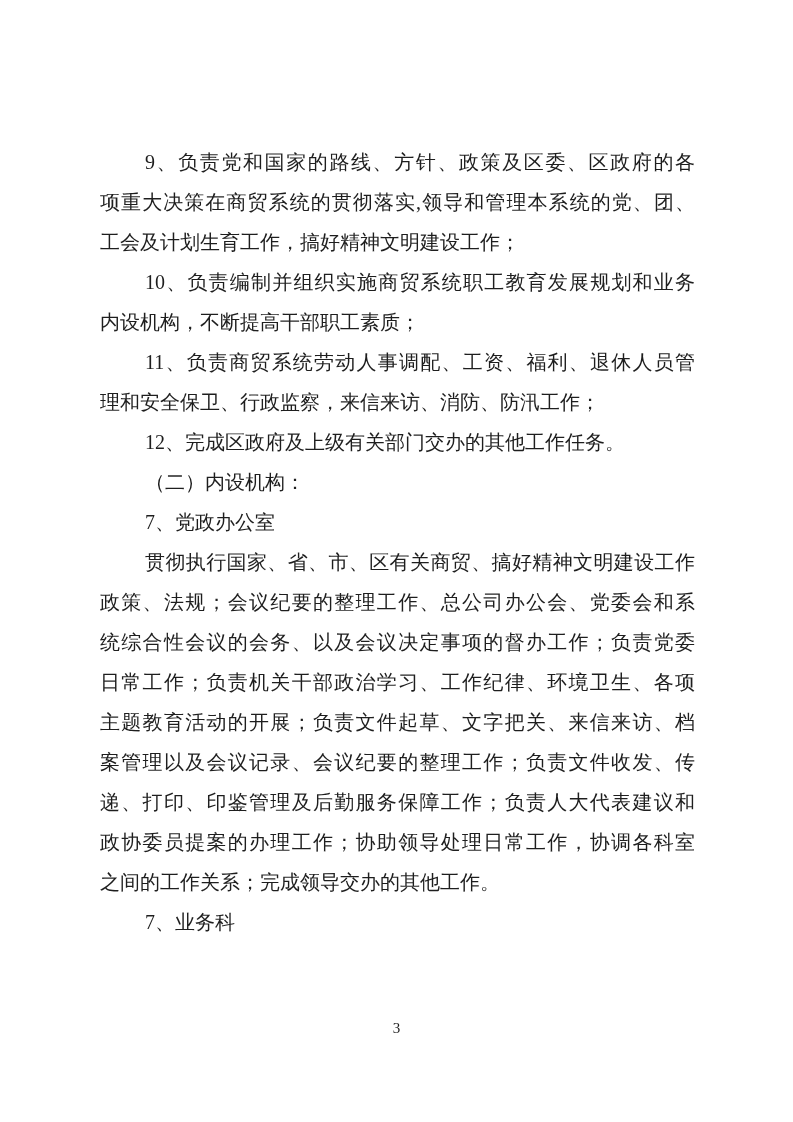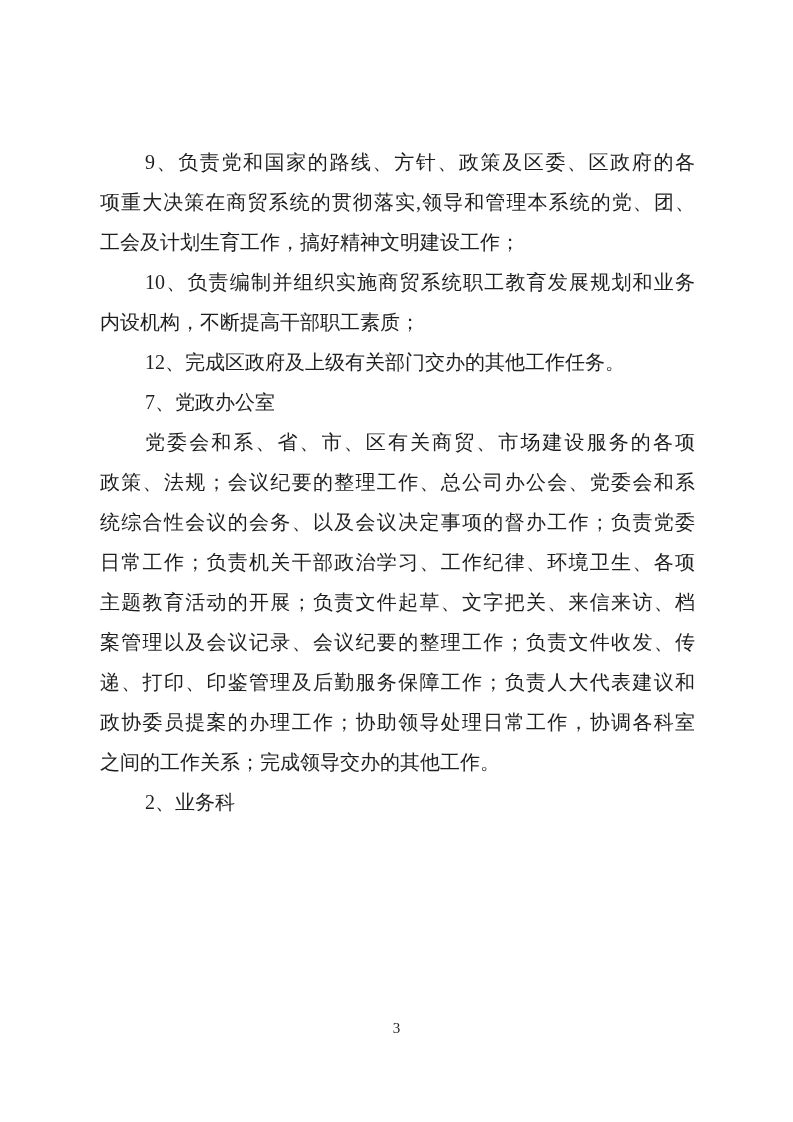--- a/index.html
+++ b/index.html
@@ -57,42 +57,49 @@
       <div class="line first">9、负责党和国家的路线、方针、政策及区委、区政府的各</div>
       <div class="line">项重大决策在商贸系统的贯彻落实,领导和管理本系统的党、团、</div>
       <div class="line end">工会及计划生育工作，搞好精神文明建设工作；</div>
     </div>
 
     <div class="para">
       <div class="line first">10、负责编制并组织实施商贸系统职工教育发展规划和业务</div>
       <div class="line end">内设机构，不断提高干部职工素质；</div>
     </div>
 
+    <div class="para">
+      <div class="line first">11、负责商贸系统劳动人事调配、工资、福利、退休人员管</div>
+      <div class="line end">理和安全保卫、行政监察，来信来访、消防、防汛工作；</div>
+    </div>
 
     <div class="para">
       <div class="line first end">12、完成区政府及上级有关部门交办的其他工作任务。</div>
     </div>
 
+    <div class="para">
+      <div class="line first end">（二）内设机构：</div>
+    </div>
 
     <div class="para">
       <div class="line first end">7、党政办公室</div>
     </div>
 
     <div class="para">
-      <div class="line first">党委会和系、省、市、区有关商贸、市场建设服务的各项</div>
+      <div class="line first">贯彻执行国家、省、市、区有关商贸、搞好精神文明建设工作</div>
       <div class="line">政策、法规；会议纪要的整理工作、总公司办公会、党委会和系</div>
       <div class="line">统综合性会议的会务、以及会议决定事项的督办工作；负责党委</div>
       <div class="line">日常工作；负责机关干部政治学习、工作纪律、环境卫生、各项</div>
       <div class="line">主题教育活动的开展；负责文件起草、文字把关、来信来访、档</div>
       <div class="line">案管理以及会议记录、会议纪要的整理工作；负责文件收发、传</div>
       <div class="line">递、打印、印鉴管理及后勤服务保障工作；负责人大代表建议和</div>
       <div class="line">政协委员提案的办理工作；协助领导处理日常工作，协调各科室</div>
       <div class="line end">之间的工作关系；完成领导交办的其他工作。</div>
     </div>
 
     <div class="para">
-      <div class="line first end">2、业务科</div>
+      <div class="line first end">7、业务科</div>
     </div>
 
   </div>
 
   <div class="pagenum">3</div>
 </div>
 
 </body></html>

